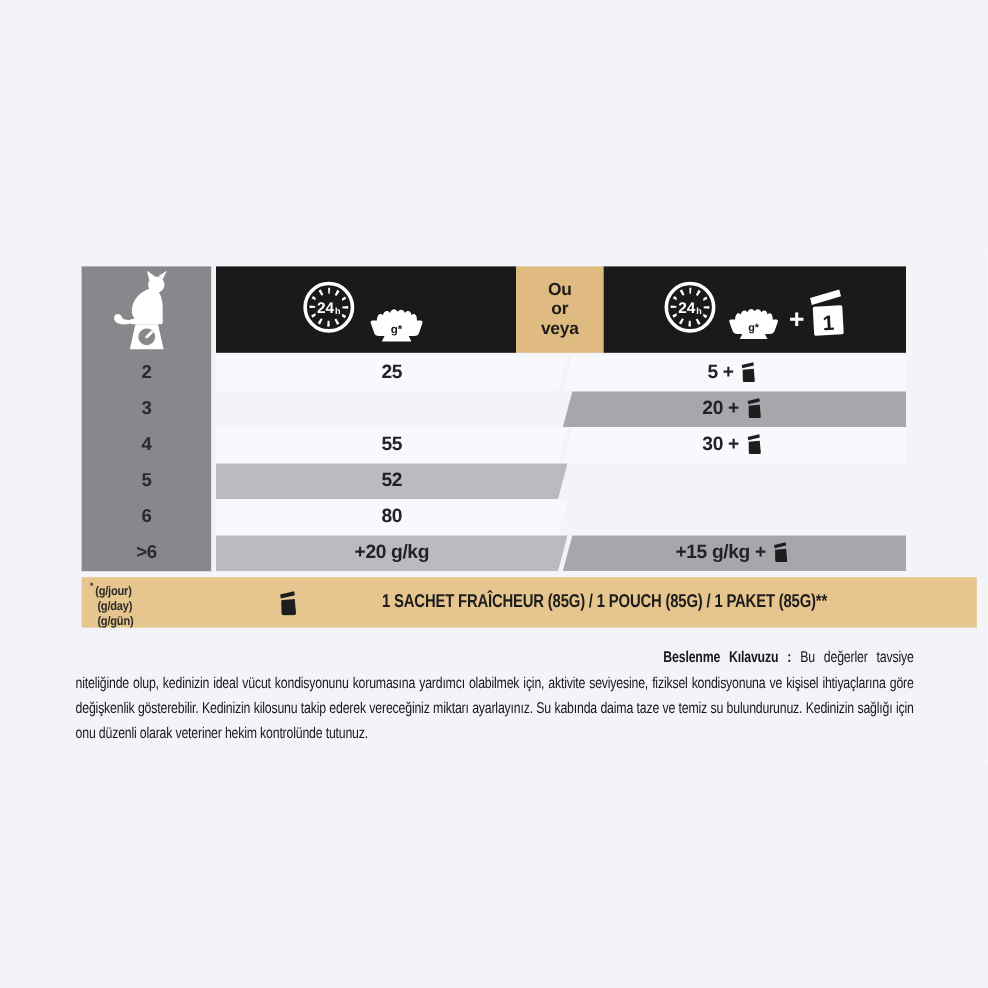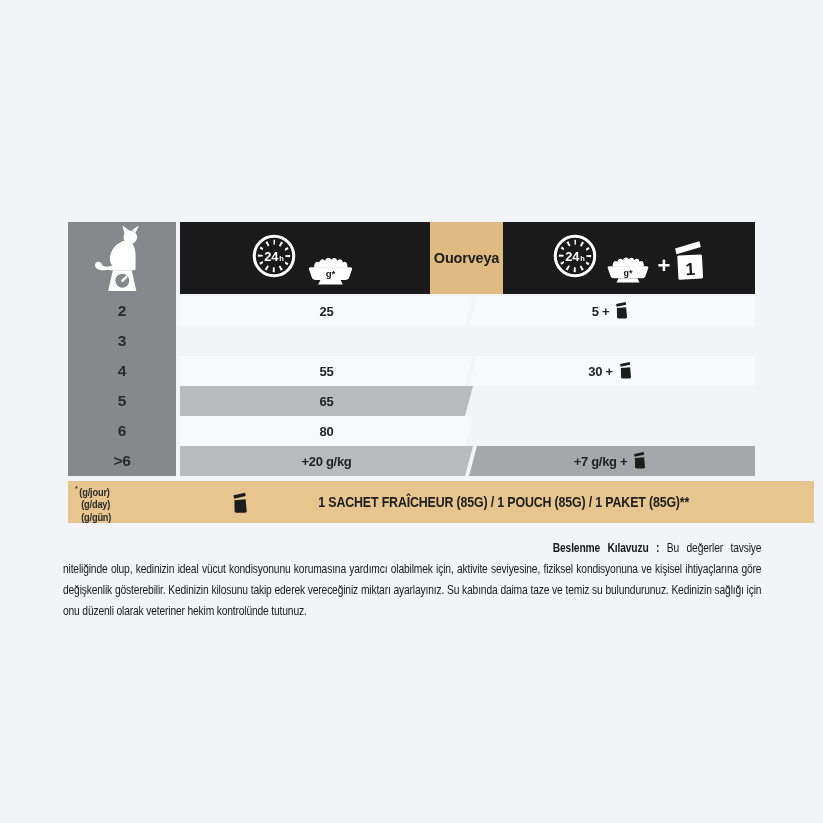--- a/index.html
+++ b/index.html
@@ -11,31 +11,31 @@
   .feeding-table{position:absolute;left:68px;top:222px;width:687px;height:254px;}
   .weight-col{position:absolute;left:0;top:0;width:108px;height:254px;background:#87888c;}
   .weight-icon-box{height:74px;display:flex;align-items:center;justify-content:center;}
   .weight-cell{height:30px;display:flex;align-items:center;justify-content:center;
     font-weight:bold;font-size:15.5px;color:#2a2a2e;letter-spacing:-0.3px;}
   .main-col{position:absolute;left:112px;top:0;width:575px;}
   .table-header{height:72px;display:flex;}
   .hdr-dry{width:250px;background:#1a1a1b;display:flex;align-items:flex-start;justify-content:center;gap:5px;padding-top:9px;box-sizing:border-box;}
   .hdr-dry .clock{margin-top:2px;}
   .hdr-dry .bowl{margin-top:22px;}
-  .hdr-or{width:73px;background:#dfbb81;display:flex;flex-direction:row;align-items:center;justify-content:center;
+  .hdr-or{width:73px;background:#dfbb81;display:flex;flex-direction:column;align-items:center;justify-content:center;
     line-height:1.12;font-weight:bold;font-size:14.5px;color:#1d1c1a;letter-spacing:-0.2px;}
   .hdr-mix{flex:1;background:#1a1a1b;display:flex;align-items:flex-start;justify-content:center;gap:3px;padding-top:9px;box-sizing:border-box;}
   .hdr-mix .clock{margin-top:2px;}
   .hdr-mix .bowl{margin-top:22px;}
   .hdr-plus{color:#fff;font-weight:bold;font-size:22px;line-height:1;margin-top:24px;}
   .hdr-pouch{margin-top:8px;}
   .rows{margin-top:2px;}
   .row{height:30px;position:relative;}
   .seg{position:absolute;top:0;bottom:0;display:flex;align-items:center;justify-content:center;
-    font-weight:bold;font-size:13px;color:#222226;letter-spacing:-0.3px;}
+    font-weight:bold;font-size:16px;color:#222226;letter-spacing:-0.3px;}
   .seg-left{left:0;width:293px;clip-path:polygon(0 0,100% 0,calc(100% - 8px) 100%,0 100%);}
   .seg-right{left:285px;right:0;clip-path:polygon(12px 0,100% 0,100% 100%,4px 100%);gap:4px;}
   .row.dark .seg-left{background:#babbbe;}
   .row.dark .seg-right{background:#a6a7ab;}
   .row.light .seg-left,.row.light .seg-right{background:#f8f9fc;}
   .seg-right svg{margin-left:2px;margin-top:-2px;}
   
   .footer-bar{position:absolute;left:68px;top:481px;width:746px;height:42px;background:#e6c58f;}
   .footnote{position:absolute;left:7px;top:2px;font-size:10.5px;font-weight:bold;color:#2b2b2b;
     line-height:12.5px;transform:scaleX(0.88);transform-origin:0 0;letter-spacing:-0.2px;}
@@ -138,45 +138,52 @@
           <div class="seg seg-right">
             <span>5 +</span>
             <svg viewBox="0 0 18 24" width="13" height="18">
               <path fill="#1d1d1e" d="M1.5,3.8 L14.8,0.8 L15.5,4.6 L2.2,7.6 Z"></path>
               <path fill="#1d1d1e" d="M2.6,9.4 L15.4,8.2 L16.6,21.4 C16.8,22.8 16,23.6 14.6,23.6 L5,23.6 C3.6,23.6 2.8,22.8 2.8,21.4 Z"></path>
             </svg>
           </div>
         </div>
 
         <div class="row dark">
+          <div class="seg seg-right">
+            <span>20 +</span>
+            <svg viewBox="0 0 18 24" width="13" height="18">
+              <path fill="#1d1d1e" d="M1.5,3.8 L14.8,0.8 L15.5,4.6 L2.2,7.6 Z"></path>
+              <path fill="#1d1d1e" d="M2.6,9.4 L15.4,8.2 L16.6,21.4 C16.8,22.8 16,23.6 14.6,23.6 L5,23.6 C3.6,23.6 2.8,22.8 2.8,21.4 Z"></path>
+            </svg>
+          </div>
         </div>
 
         <div class="row light">
           <div class="seg seg-left">55</div>
           <div class="seg seg-right">
             <span>30 +</span>
             <svg viewBox="0 0 18 24" width="13" height="18">
               <path fill="#1d1d1e" d="M1.5,3.8 L14.8,0.8 L15.5,4.6 L2.2,7.6 Z"></path>
               <path fill="#1d1d1e" d="M2.6,9.4 L15.4,8.2 L16.6,21.4 C16.8,22.8 16,23.6 14.6,23.6 L5,23.6 C3.6,23.6 2.8,22.8 2.8,21.4 Z"></path>
             </svg>
           </div>
         </div>
 
         <div class="row dark">
-          <div class="seg seg-left">65</div>
+          <div class="seg seg-left">52</div>
         </div>
 
         <div class="row light">
           <div class="seg seg-left">80</div>
         </div>
 
         <div class="row dark">
           <div class="seg seg-left">+20 g/kg</div>
           <div class="seg seg-right">
-            <span>+7 g/kg +</span>
+            <span>+15 g/kg +</span>
             <svg viewBox="0 0 18 24" width="13" height="18">
               <path fill="#1d1d1e" d="M1.5,3.8 L14.8,0.8 L15.5,4.6 L2.2,7.6 Z"></path>
               <path fill="#1d1d1e" d="M2.6,9.4 L15.4,8.2 L16.6,21.4 C16.8,22.8 16,23.6 14.6,23.6 L5,23.6 C3.6,23.6 2.8,22.8 2.8,21.4 Z"></path>
             </svg>
           </div>
         </div>
 
       </div>
     </div>
   </div>

